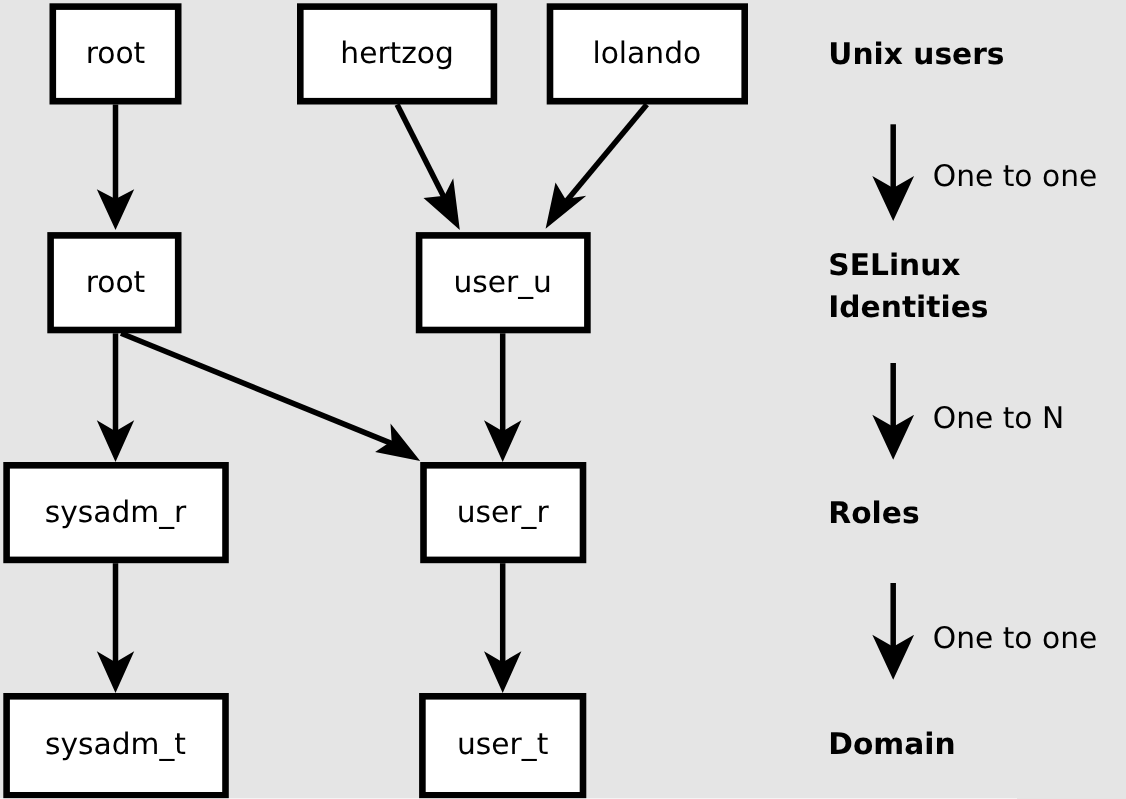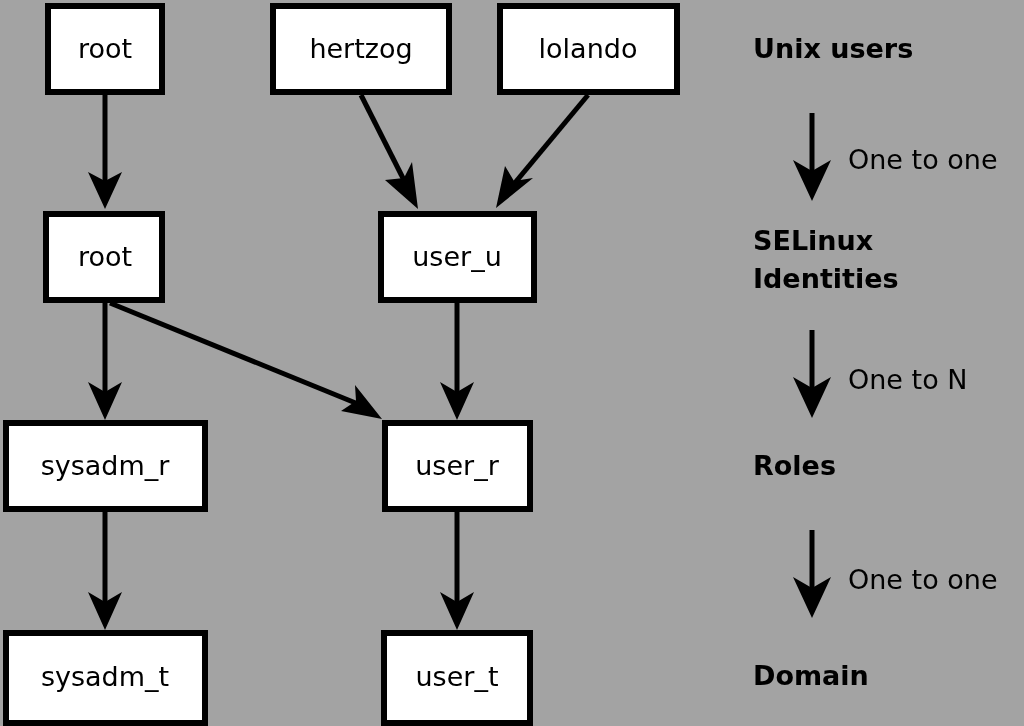--- a/index.html
+++ b/index.html
@@ -5,21 +5,21 @@
 <style>
   html, body {
     margin: 0;
     padding: 0;
     background: #ffffff;
   }
   #canvas {
     position: relative;
     width: 1024px;
     height: 726px;
-    background: #a3a3a3;
+    background: #e5e5e5;
     overflow: hidden;
     font-family: "DejaVu Sans", sans-serif;
   }
   #diagram-svg {
     position: absolute;
     left: 0;
     top: 0;
     width: 1024px;
     height: 726px;
   }

